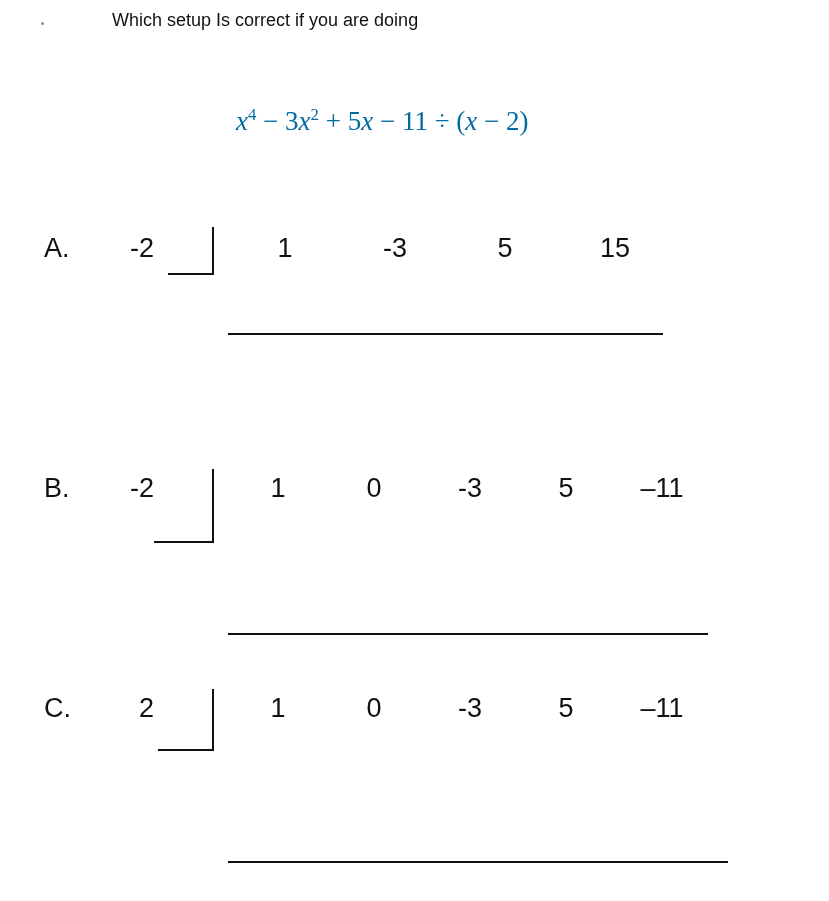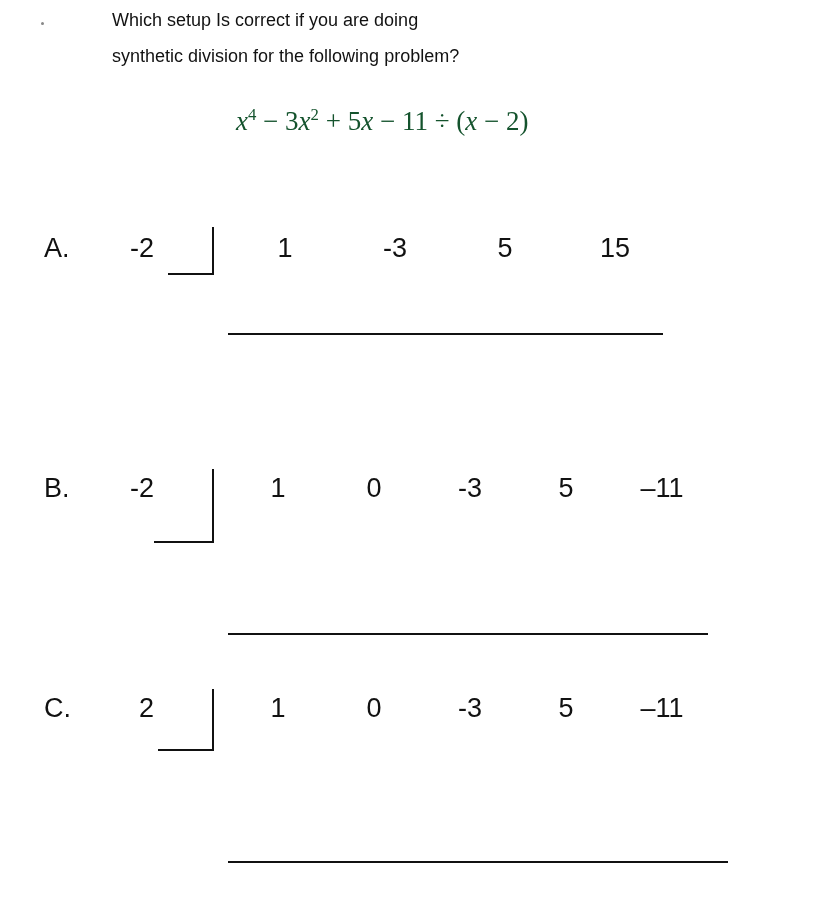--- a/index.html
+++ b/index.html
@@ -38,21 +38,21 @@
   
   .expression {
     position: absolute;
     left: 236px;
     top: 98px;
     font-family: "Liberation Serif", serif;
     font-style: italic;
     font-size: 27px;
     line-height: 34px;
     white-space: nowrap;
-    color: #14532d;
+    color: #0369a1;
   }
   .expression .op,
   .expression .num {
     font-style: normal;
   }
   .expression sup {
     font-size: 0.62em;
     vertical-align: super;
     font-style: normal;
   }
@@ -133,21 +133,20 @@
 </style>
 </head>
 <body>
 
 <div class="page">
 
   <span class="scan-mark"></span>
 
   <div class="question">
     <span class="question-line">Which setup Is correct if you are doing</span>
-    <span class="question-line">synthetic division for the following problem?</span>
   </div>
 
   <div class="expression">
     <span>x</span><sup>4</sup><span class="op"> − 3</span><span>x</span><sup>2</sup><span class="op"> + 5</span><span>x</span><span class="op"> − 11 </span><span class="op">÷ (</span><span>x</span><span class="op"> − 2)</span>
   </div>
 
   <div class="choice" id="choice-a">
     <span class="choice-label">A.</span>
     <span class="divisor">-2</span>
     <span class="bracket-v"></span>

